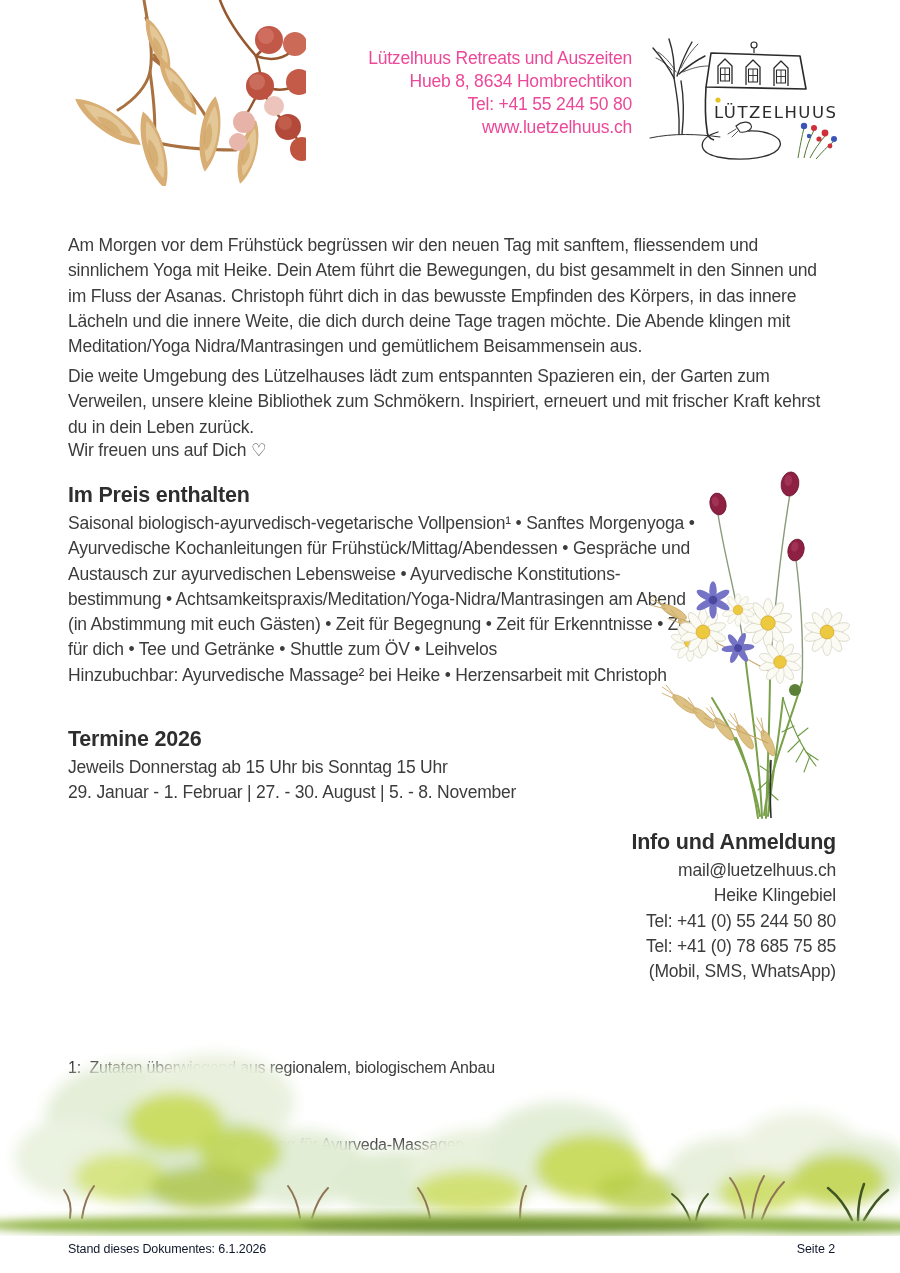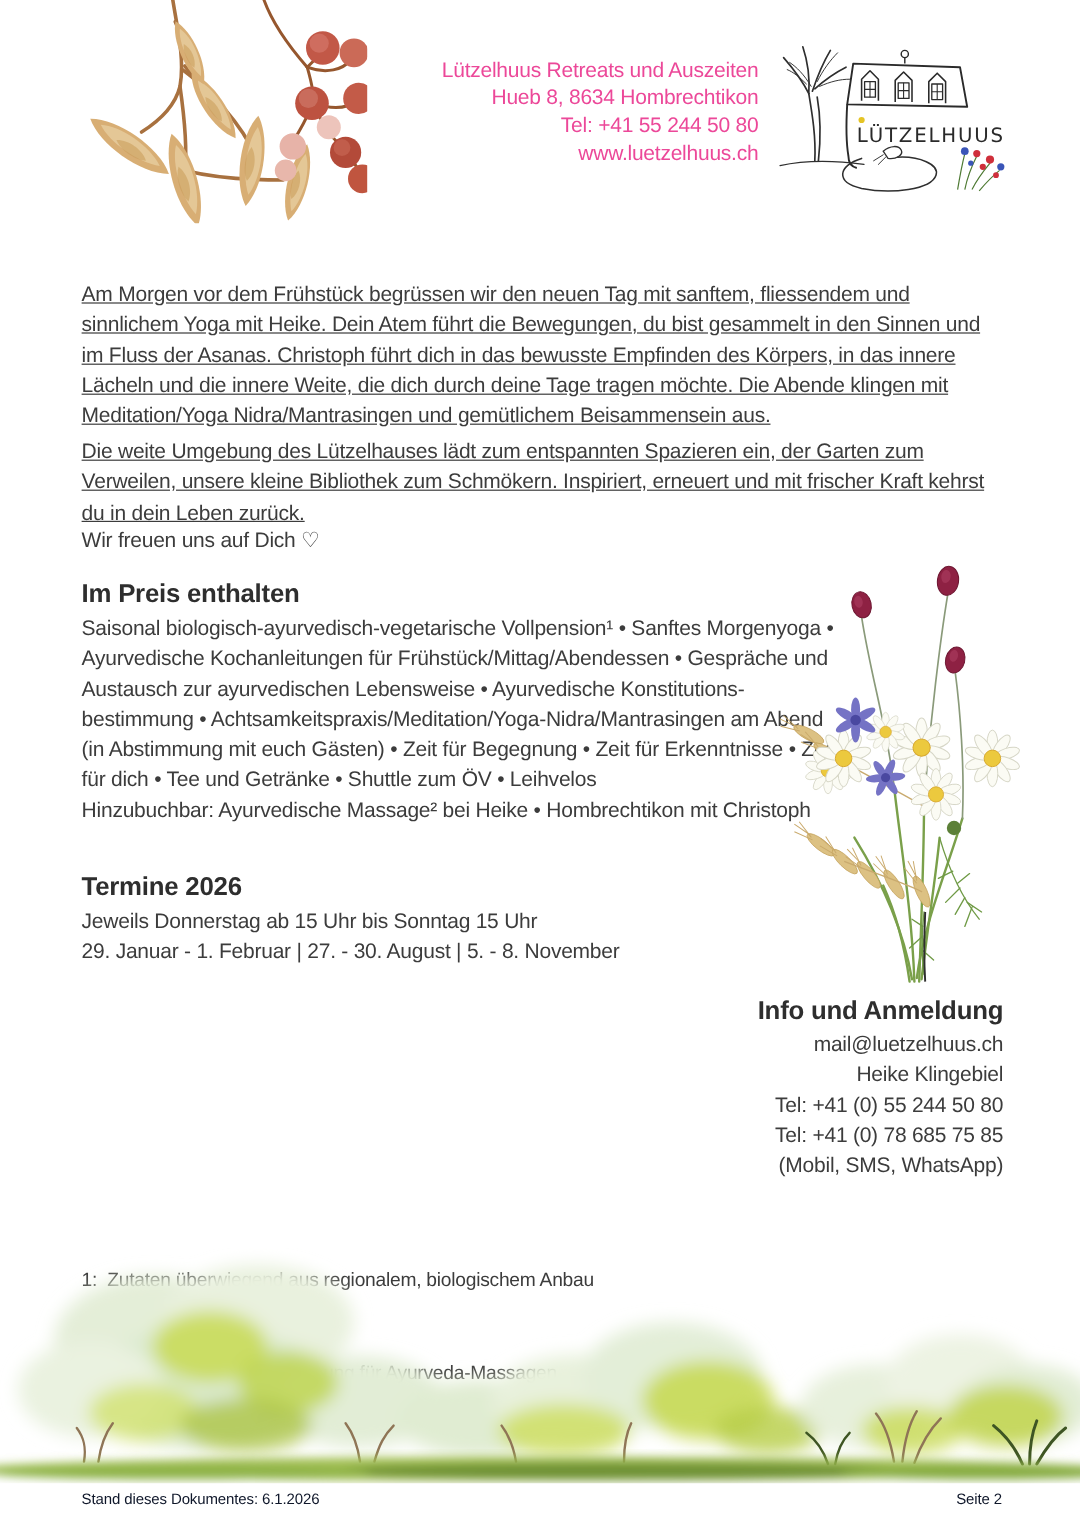--- a/index.html
+++ b/index.html
@@ -9,21 +9,21 @@
   }
   
   .contact-block{
     position:absolute;left:330px;top:47px;width:302px;
     text-align:right;font-size:17.5px;line-height:23px;color:#ec4899;letter-spacing:-0.2px;
   }
   .leaves-art{position:absolute;left:58px;top:0;}
   .logo-art{position:absolute;left:648px;top:26px;}
   
   .body-text{font-size:17.5px;line-height:25.3px;letter-spacing:-0.2px;color:#3c3c3c;}
-  .intro{position:absolute;left:68px;top:233px;width:770px;text-decoration:underline;}
+  .intro{position:absolute;left:68px;top:233px;width:770px;}
   .intro p{margin:0 0 4.5px 0;}
   .closing-line{position:absolute;left:68px;top:438px;width:500px;}
   h2.sec{
     margin:0;font-size:21.5px;line-height:26px;font-weight:700;color:#2e2e2e;letter-spacing:-0.2px;
   }
   .included-sec{position:absolute;left:68px;top:482px;width:630px;}
   .included-sec .txt{margin-top:3px;}
   .included-sec .addon{margin-top:0;}
   .dates-sec{position:absolute;left:68px;top:726px;width:620px;}
   .dates-sec .txt{margin-top:3px;}
@@ -170,21 +170,21 @@
 
   <div class="intro body-text">
     <p>Am Morgen vor dem Frühstück begrüssen wir den neuen Tag mit sanftem, fliessendem und sinnlichem Yoga mit Heike. Dein Atem führt die Bewegungen, du bist gesammelt in den Sinnen und im Fluss der Asanas. Christoph führt dich in das bewusste Empfinden des Körpers, in das innere Lächeln und die innere Weite, die dich durch deine Tage tragen möchte. Die Abende klingen mit Meditation/Yoga Nidra/Mantrasingen und gemütlichem Beisammensein aus.</p>
     <p>Die weite Umgebung des Lützelhauses lädt zum entspannten Spazieren ein, der Garten zum Verweilen, unsere kleine Bibliothek zum Schmökern. Inspiriert, erneuert und mit frischer Kraft kehrst du in dein Leben zurück.</p>
   </div>
   <div class="closing-line body-text">Wir freuen uns auf Dich ♡</div>
 
   <div class="included-sec">
     <h2 class="sec">Im Preis enthalten</h2>
     <div class="body-text txt">Saisonal biologisch-ayurvedisch-vegetarische Vollpension¹ • Sanftes Morgenyoga • Ayurvedische Kochanleitungen für Frühstück/Mittag/Abendessen • Gespräche und Austausch zur ayurvedischen Lebensweise • Ayurvedische Konstitutions-bestimmung • Achtsamkeitspraxis/Meditation/Yoga-Nidra/Mantrasingen am Abend (in Abstimmung mit euch Gästen) • Zeit für Begegnung • Zeit für Erkenntnisse • Zeit für dich • Tee und Getränke • Shuttle zum ÖV • Leihvelos</div>
-    <div class="body-text addon">Hinzubuchbar: Ayurvedische Massage² bei Heike • Hombrechtikon mit Christoph</div>
+    <div class="body-text addon">Hinzubuchbar: Ayurvedische Massage² bei Heike • Herzensarbeit mit Christoph</div>
   </div>
 
   <svg class="bouquet-art" width="215" height="360" viewBox="0 0 215 360" aria-hidden="true">
     <defs>
       <g id="daisy">
         <g fill="#fbfbf4" stroke="#d6d6c6" stroke-width="0.7">
           <ellipse cx="0" cy="-11" rx="3.9" ry="9.5"></ellipse>
           <ellipse cx="0" cy="-11" rx="3.9" ry="9.5" transform="rotate(36)"></ellipse>
           <ellipse cx="0" cy="-11" rx="3.9" ry="9.5" transform="rotate(72)"></ellipse>
           <ellipse cx="0" cy="-11" rx="3.9" ry="9.5" transform="rotate(108)"></ellipse>

